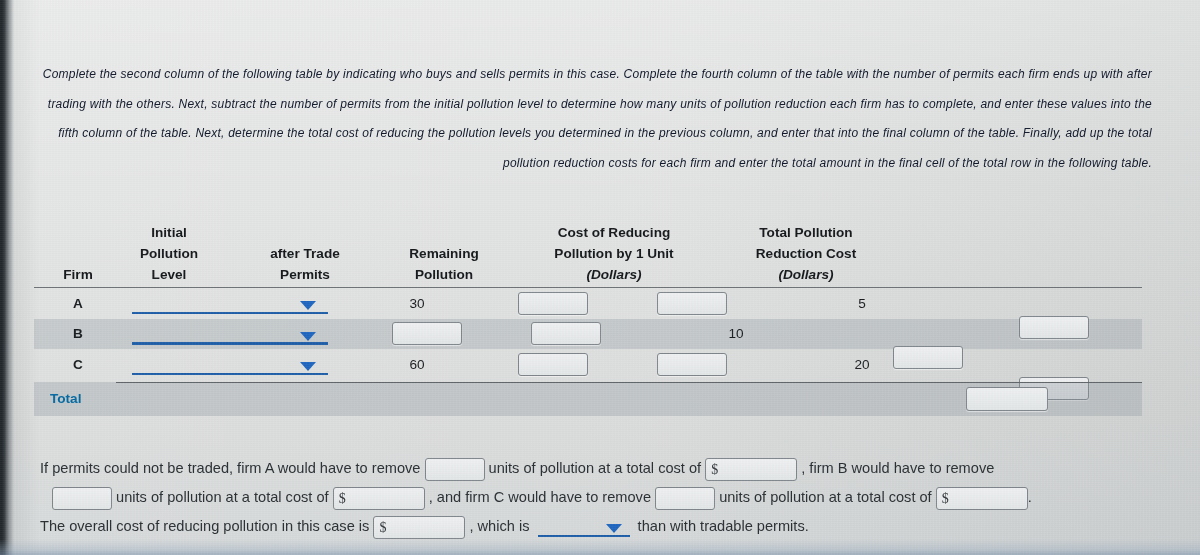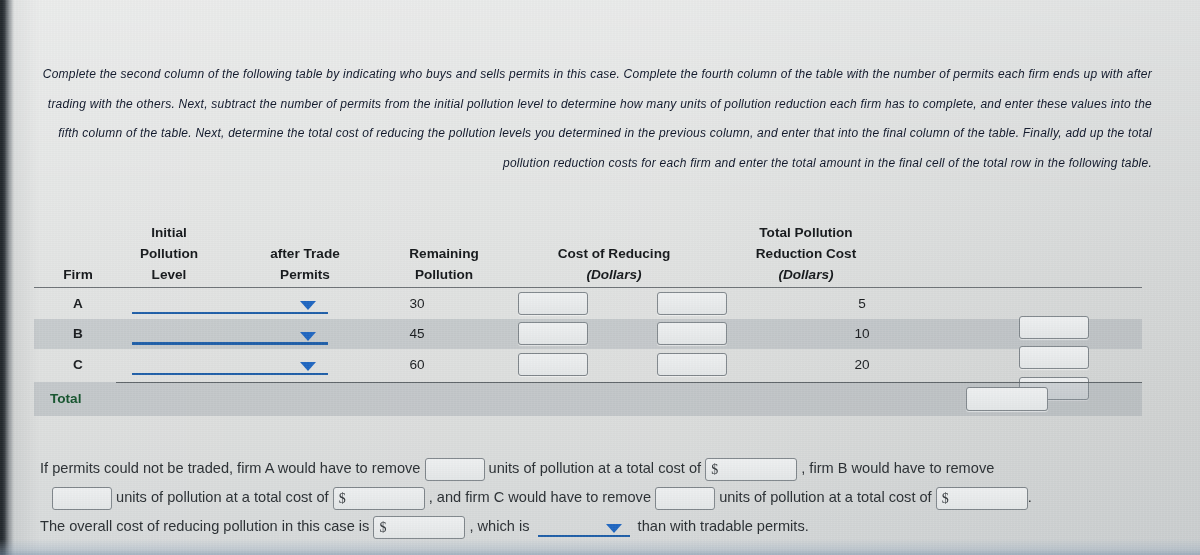--- a/index.html
+++ b/index.html
@@ -86,21 +86,21 @@
 
   .c-firm   { justify-content: flex-start; padding-left: 16px; font-weight: bold; }
 
   .totalrow {
     display: flex; align-items: center;
     height: 34px;
     background: rgba(140,150,158,0.32);
     margin-top: 2px;
   }
   .totalrow .tl {
-    width: 72px; padding-left: 16px; font-weight: bold; font-size: 13.6px; color: #14532d;
+    width: 72px; padding-left: 16px; font-weight: bold; font-size: 13.6px; color: #0369a1;
   }
   .total-border {
     position: absolute; left: 82px; right: 0; top: 0; height: 0;
     border-top: 1.8px solid #5d6367;
   }
   .totalrow-wrap { position: relative; }
 
   
   .select-ctl {
     position: relative;
@@ -198,20 +198,21 @@
       <div class="hc c-perm">
         <div>after Trade</div>
         <div>Permits</div>
       </div>
       <div class="hc c-rem">
         <div>Remaining</div>
         <div>Pollution</div>
       </div>
       <div class="hc c-cost">
         <div>Cost of Reducing</div>
+        <div>Pollution by 1 Unit</div>
         <div class="ital">(Dollars)</div>
       </div>
       <div class="hc c-total">
         <div>Total Pollution</div>
         <div>Reduction Cost</div>
         <div class="ital">(Dollars)</div>
       </div>
     </div>
 
     <div class="trow">
@@ -238,21 +239,20 @@
 
     <div class="trow alt">
       <div class="c c-firm">B</div>
       <div class="c c-buys">
         <div class="select-ctl">
           <span></span>
           <span class="tri"></span>
           <span class="line"></span>
         </div>
       </div>
-      <div class="c c-init">45</div>
       <div class="c c-perm">
         <div class="ibox tbl-box"></div>
       </div>
       <div class="c c-rem">
         <div class="ibox tbl-box"></div>
       </div>
       <div class="c c-cost">10</div>
       <div class="c c-total">
         <div class="ibox tbl-box"></div>
       </div>

